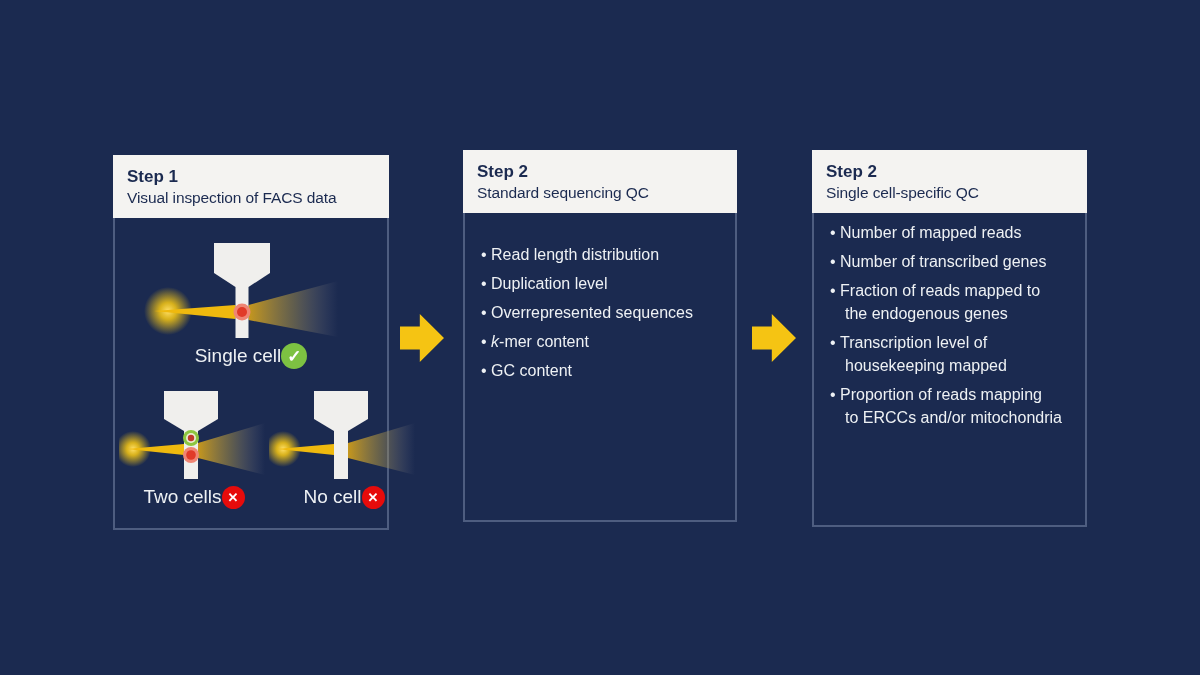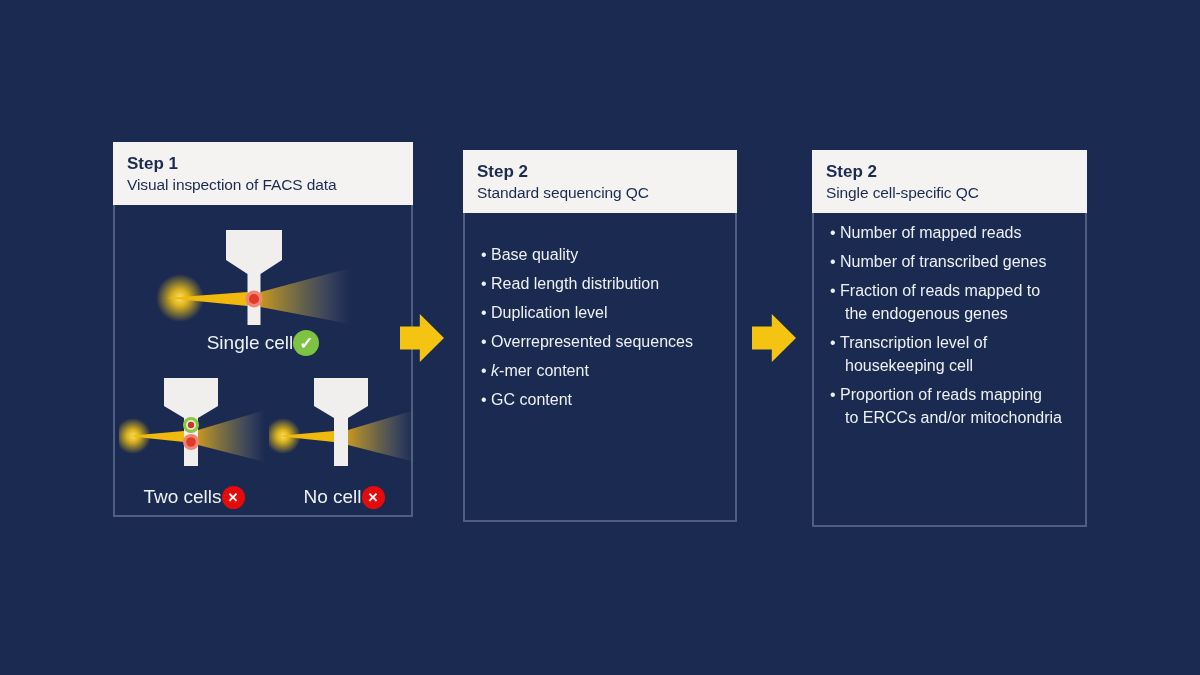--- a/index.html
+++ b/index.html
@@ -1,20 +1,20 @@
 <!DOCTYPE html>
 <html style="--background: #1b2a50; --panel-border: #4e5d80; --header-bg: #f4f3f1; --header-text: #1b2a50; --body-text: #eef1f4; --arrow: #f5c413; --check-green: #7dc242; --cross-red: #e60b0b; --laser-yellow: #f0ba10; --cell-red: #e13a28; --cell-ring-green: #8dc63f; --nozzle-fill: #f0efed;"><head>
 <meta charset="utf-8">
 <style>
   html,body{margin:0;padding:0;background:#10203f;}
   .canvas{position:relative;width:1200px;height:675px;overflow:hidden;
           background:var(--background,#1b2a50);
           font-family:"Liberation Sans",sans-serif;}
   .panel{position:absolute;border:2px solid var(--panel-border,#4e5d80);box-sizing:border-box;}
-  .panel-1{left:113px;top:142px;width:300px;height:375px;}
+  .panel-1{left:113px;top:155px;width:276px;height:375px;}
   .panel-2{left:463px;top:150px;width:274px;height:372px;}
   .panel-3{left:812px;top:150px;width:275px;height:377px;}
   .panel-header{background:var(--header-bg,#f4f3f1);margin:-2px;margin-bottom:0;
                 padding:11px 14px 10px;}
   .step{font-size:17px;font-weight:700;color:var(--header-text,#1b2a50);line-height:22px;}
   .subtitle{font-size:15.5px;color:var(--header-text,#1b2a50);line-height:20px;letter-spacing:-0.1px;}
   .bullets{list-style:none;margin:0;padding:30px 10px 0 16px;}
   .panel-3 .bullets{padding-top:8px;}
   .bullets li{font-size:16px;line-height:23px;color:var(--body-text,#eef1f4);
               padding-left:15px;text-indent:-15px;white-space:pre-line;}
@@ -28,21 +28,21 @@
   .fig-large{margin-top:25px;transform:translateX(-4px);}
   .fig-label-row{display:flex;align-items:center;gap:0;height:26px;}
   .fig-label{font-size:19px;color:var(--body-text,#eef1f4);}
   .badge{display:inline-flex;align-items:center;justify-content:center;border-radius:50%;color:#fff;}
   .badge-check{width:26px;height:26px;background:var(--check-green,#7dc242);}
   .badge-check::before{content:"✓";font-size:17px;font-weight:700;}
   .badge-cross{width:23px;height:23px;background:var(--cross-red,#e60b0b);}
   .badge-cross::before{content:"✕";font-size:13px;font-weight:900;}
   .small-figs{display:flex;width:100%;margin-top:22px;padding:0 4px;box-sizing:border-box;}
   .fig-col{flex:1;display:flex;flex-direction:column;align-items:center;}
-  .fig-col .fig-label-row{margin-top:16px;}
+  .fig-col .fig-label-row{margin-top:3px;}
 </style>
 </head>
 <body>
 
 <div class="canvas">
 
   <section class="panel panel-1">
     <header class="panel-header">
       <div class="step">Step 1</div>
       <div class="subtitle">Visual inspection of FACS data</div>
@@ -137,21 +137,20 @@
   </section>
 
   <div class="arrow arrow-1"></div>
 
   <section class="panel panel-2">
     <header class="panel-header">
       <div class="step">Step 2</div>
       <div class="subtitle">Standard sequencing QC</div>
     </header>
     <ul class="bullets">
-        <li>•&nbsp;<span>Base quality</span></li>
         <li>•&nbsp;<span>Read length distribution</span></li>
         <li>•&nbsp;<span>Duplication level</span></li>
         <li>•&nbsp;<span>Overrepresented sequences</span></li>
         <li>•&nbsp;<i>k</i><span>-mer content</span></li>
         <li>•&nbsp;<span>GC content</span></li>
       </ul>
   </section>
 
   <div class="arrow arrow-2"></div>
 
@@ -159,19 +158,19 @@
     <header class="panel-header">
       <div class="step">Step 2</div>
       <div class="subtitle">Single cell-specific QC</div>
     </header>
     <ul class="bullets">
         <li>•&nbsp;<span>Number of mapped reads</span></li>
         <li>•&nbsp;<span>Number of transcribed genes</span></li>
         <li>•&nbsp;<span>Fraction of reads mapped to
 the endogenous genes</span></li>
         <li>•&nbsp;<span>Transcription level of
-housekeeping cell</span></li>
+housekeeping mapped</span></li>
         <li>•&nbsp;<span>Proportion of reads mapping
 to ERCCs and/or mitochondria</span></li>
       </ul>
   </section>
 
 </div>
 
 </body></html>

